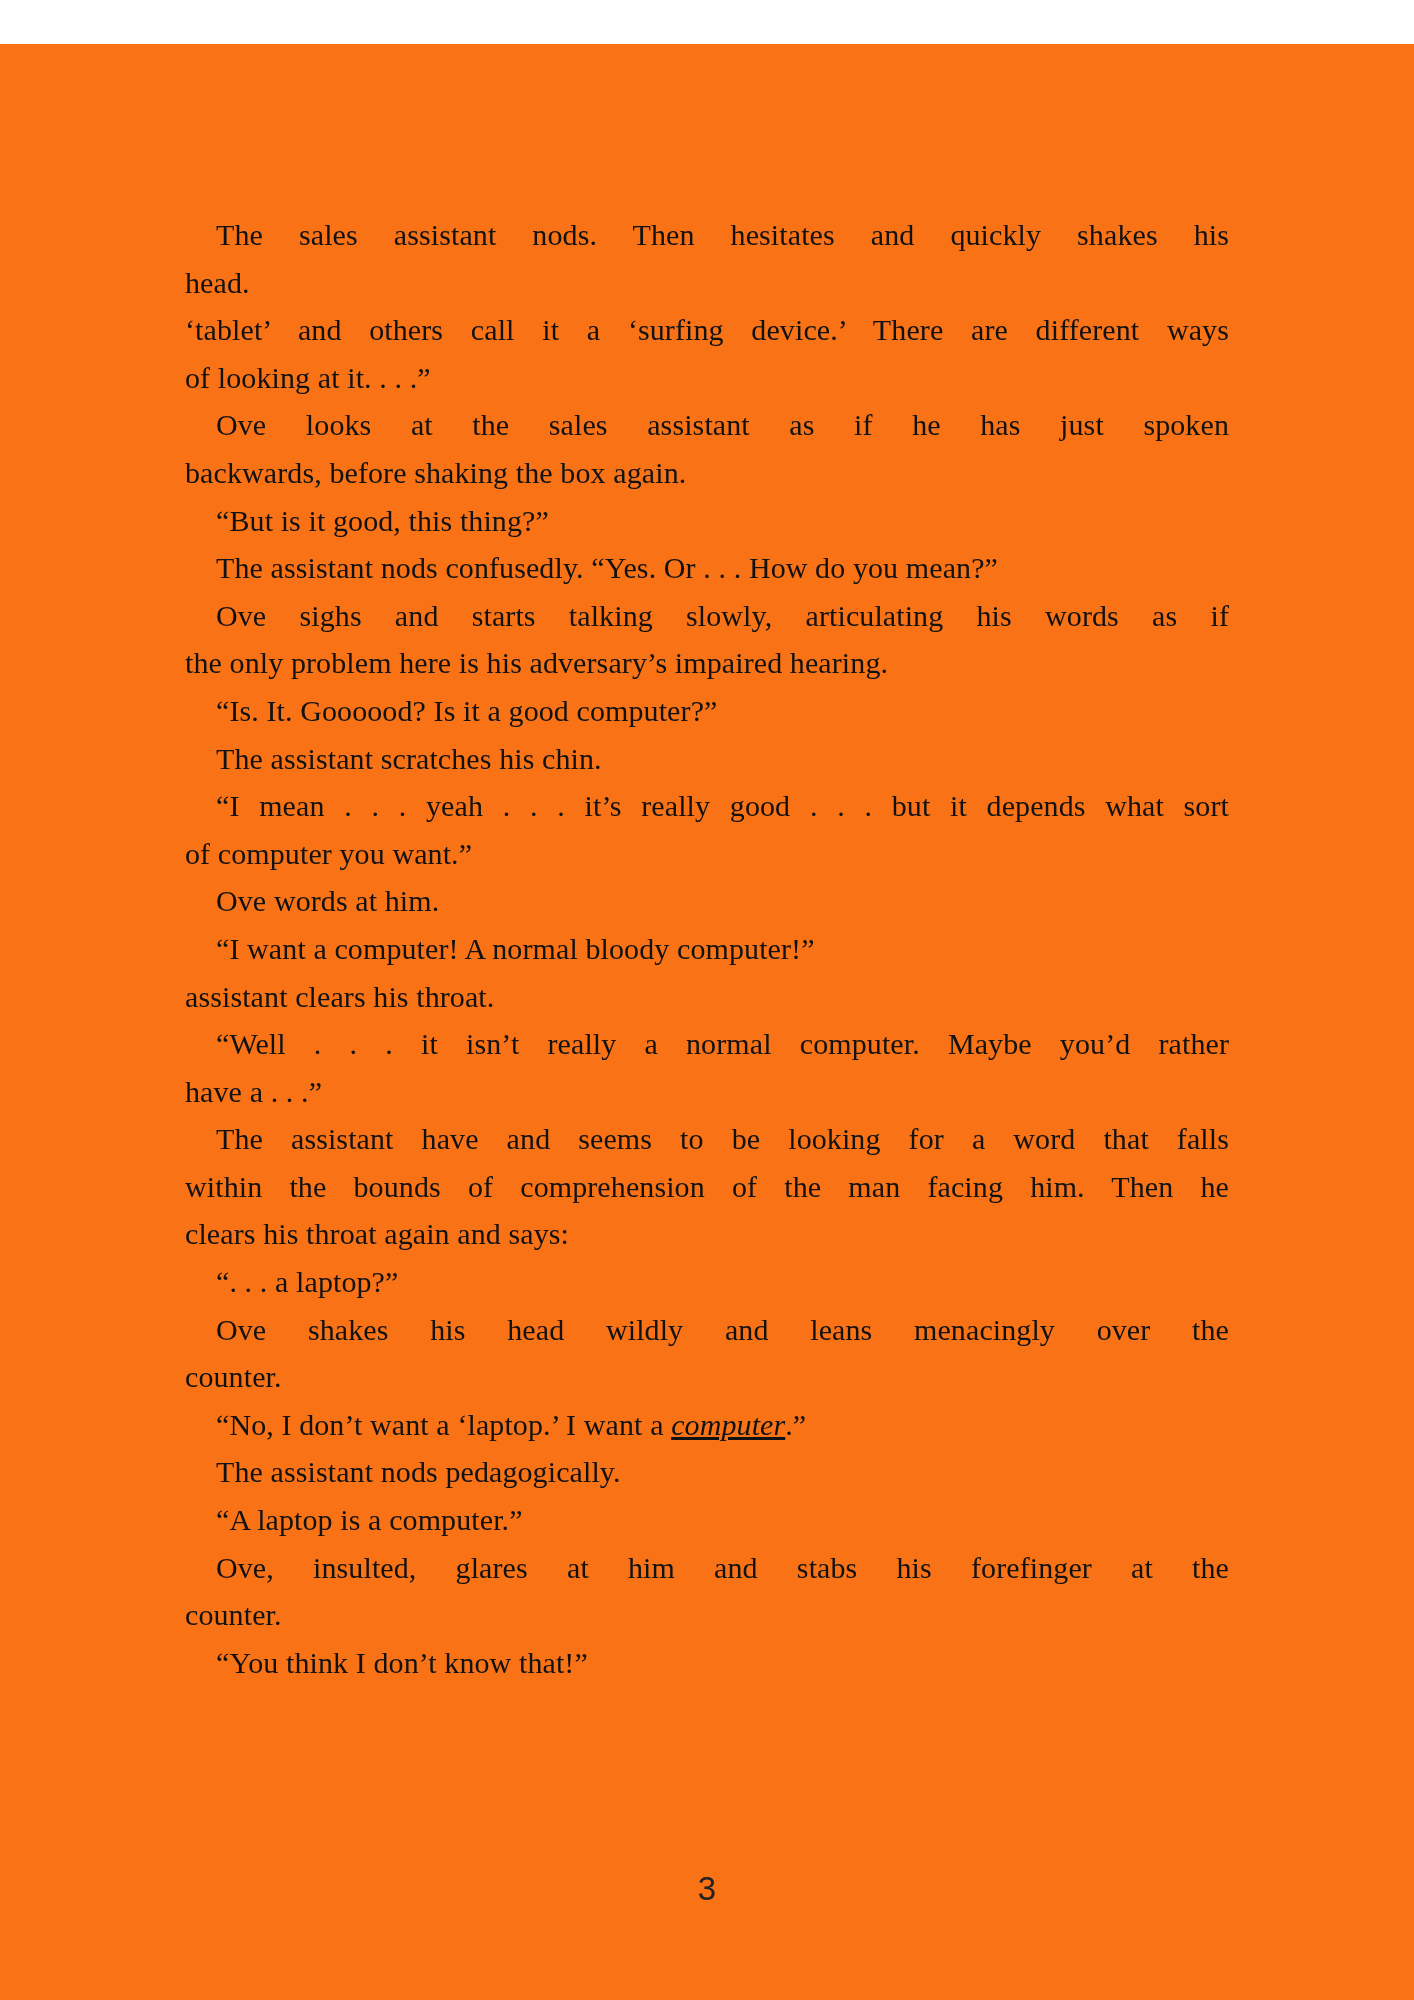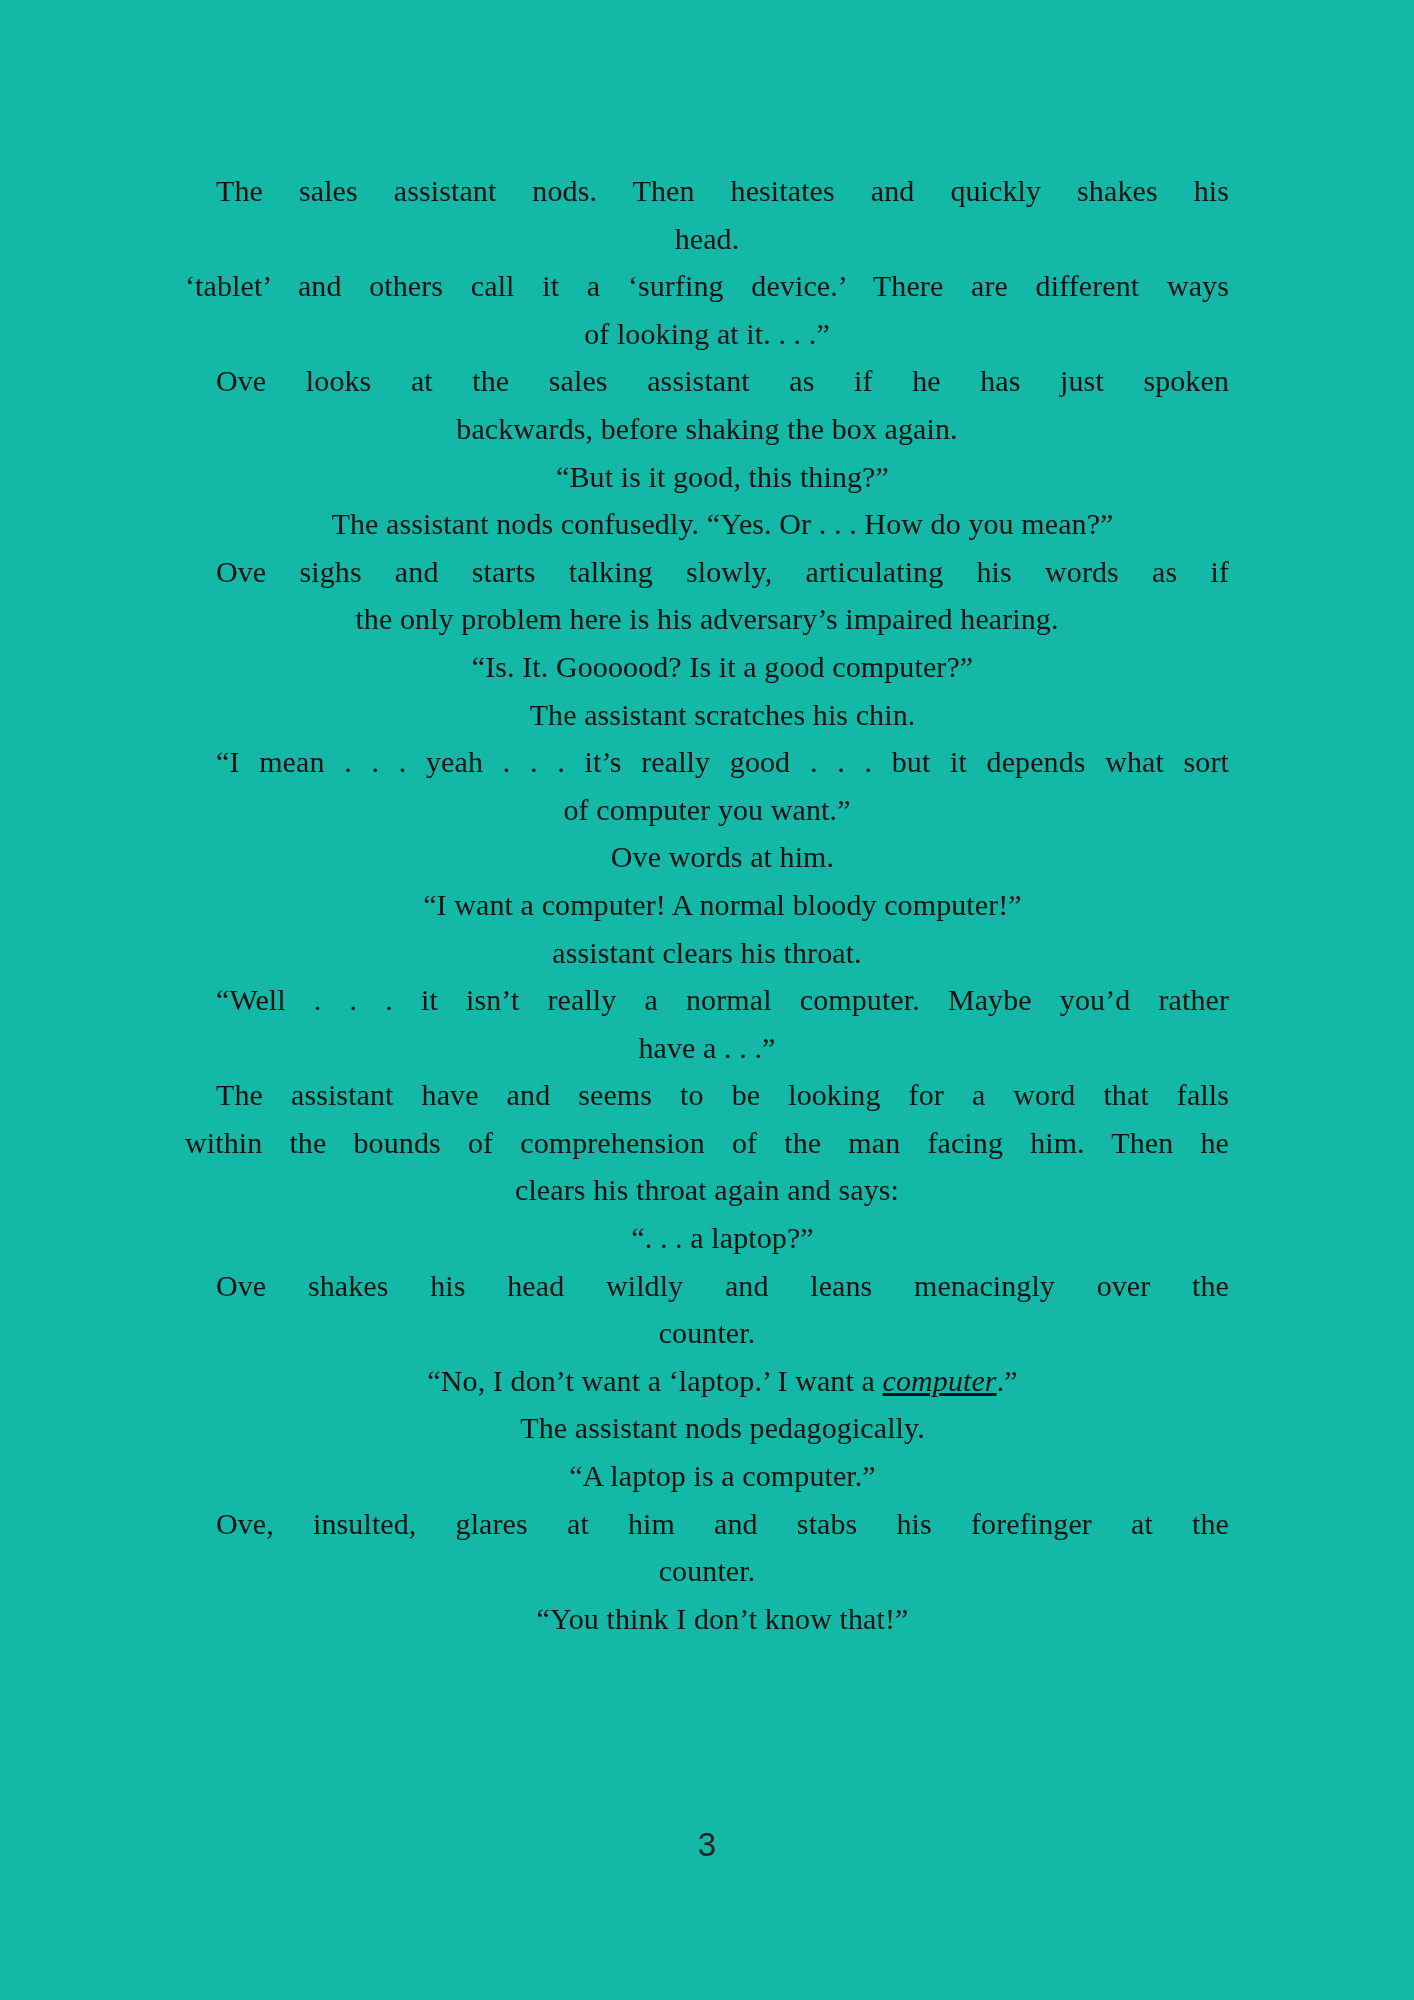--- a/index.html
+++ b/index.html
@@ -9,34 +9,35 @@
   }
   body {
     width: 1414px;
     height: 2000px;
     position: relative;
     font-family: "Liberation Serif", serif;
   }
   .book-page {
     position: absolute;
     inset: 0;
-    background: #14b8a6;
+    background: #f97316;
+    margin-top: 44px;
   }
   .text-block {
     position: absolute;
     left: 185px;
     top: 167px;
     width: 1044px;
   }
   .line {
     font-size: 30px;
     line-height: 47.6px;
     height: 47.6px;
     color: #121212;
-    text-align: center;
+    text-align: left;
     overflow: hidden;
     letter-spacing: 0.1px;
   }
   .line.j {
     text-align: justify;
     text-align-last: justify;
   }
   .line.ind {
     text-indent: 31px;
   }

